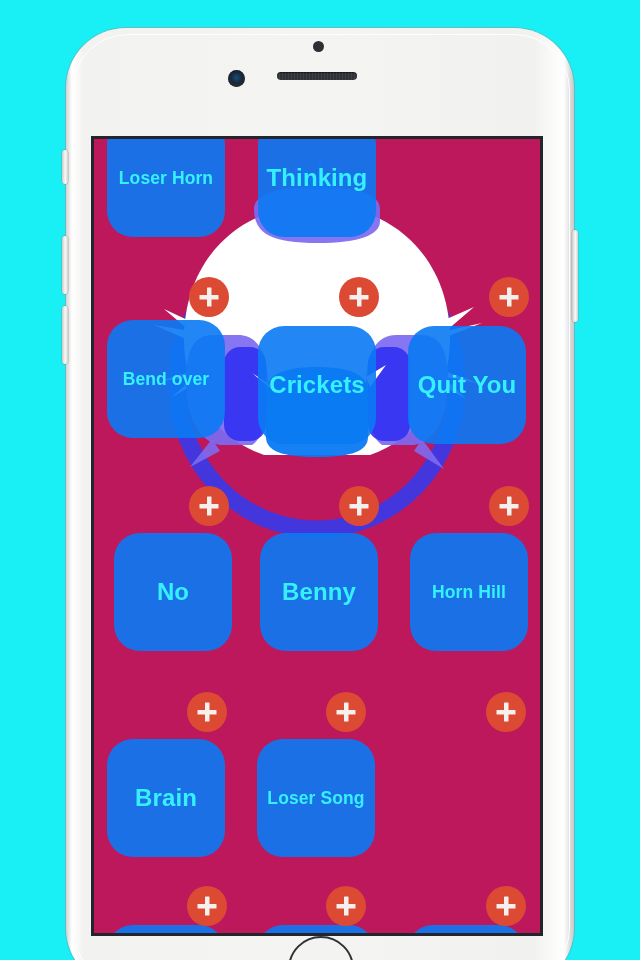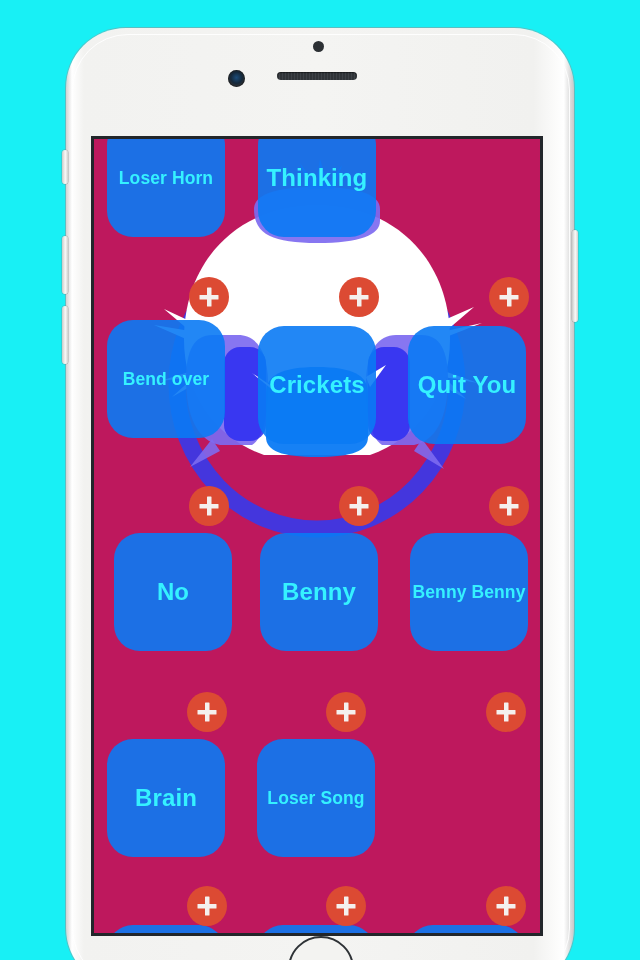--- a/index.html
+++ b/index.html
@@ -262,21 +262,21 @@
         <span class="tile-label">Quit You</span>
       </div>
 
       <div class="tile" style="left:20px; top:394px;">
         <span class="tile-label">No</span>
       </div>
       <div class="tile" style="left:166px; top:394px;">
         <span class="tile-label">Benny</span>
       </div>
       <div class="tile" style="left:316px; top:394px;">
-        <span class="tile-label sm">Benny Benny</span>
+        <span class="tile-label sm">Horn Hill</span>
       </div>
 
       <div class="tile" style="left:13px; top:600px;">
         <span class="tile-label">Brain</span>
       </div>
       <div class="tile" style="left:163px; top:600px;">
         <span class="tile-label sm">Loser Song</span>
       </div>
 
       <div class="tile" style="left:13px; top:786px;"></div>

